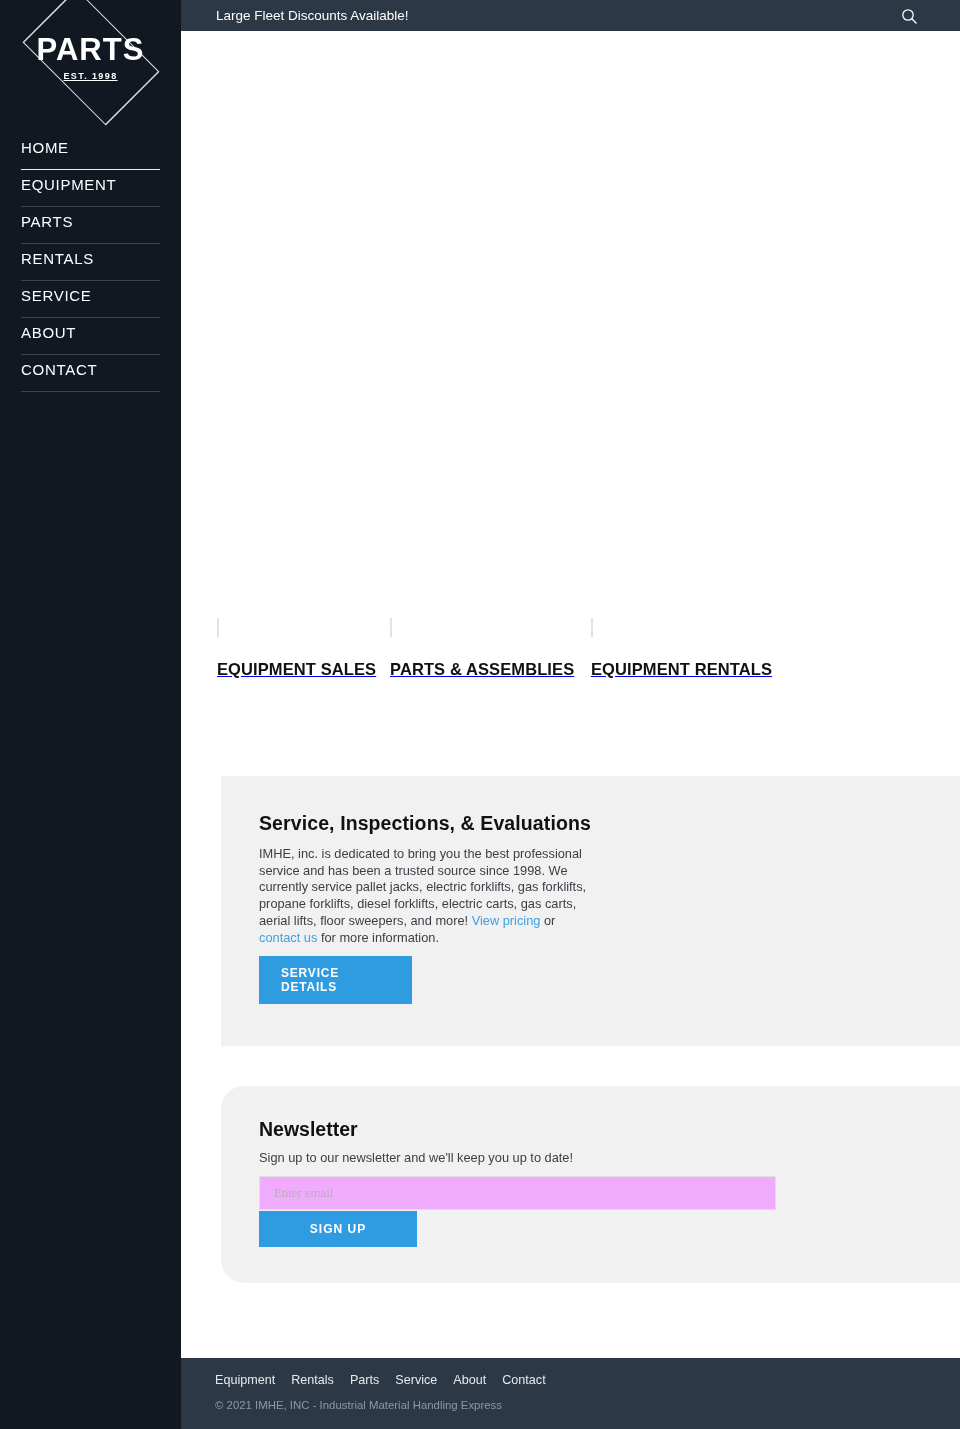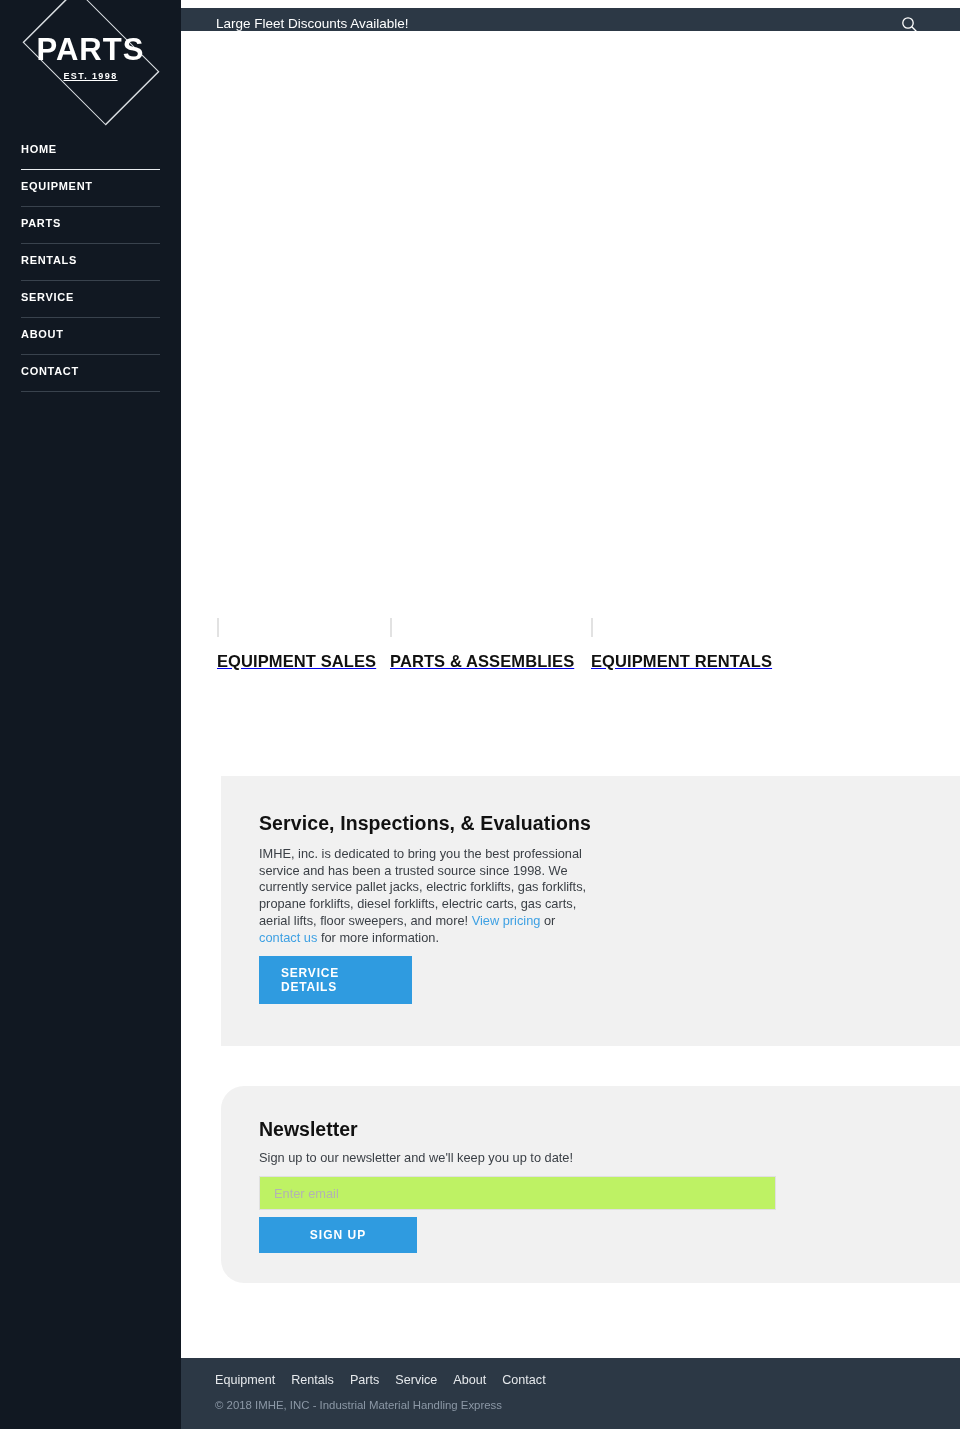--- a/index.html
+++ b/index.html
@@ -55,29 +55,29 @@
   .nav { position: absolute; left: 21px; top: 133px; width: 139px; }
   .nav-item {
     display: block;
     padding: 6px 0 12px 0;
     border-bottom: 1px solid #39424d;
     text-decoration: none;
   }
   .nav-item.active { border-bottom: 1px solid #e9ecef; }
   .nav-label {
     color: #ffffff;
-    font-size: 11px;
-    font-weight: 700;
+    font-size: 15px;
+    font-weight: 400;
     letter-spacing: 0.7px;
     text-align: right;
   }
 
   
   .topbar {
-    position: absolute; left: 181px; top: 8px;
+    position: absolute; left: 181px; top: 0;
     width: 779px; height: 31px;
     background: #2c3845;
     display: flex; align-items: center;
   }
   .topbar-text {
     margin-left: 35px;
     color: #ffffff;
     font-size: 13.5px;
     font-weight: 400;
   }
@@ -106,21 +106,21 @@
     width: 710px; height: 190px;
   }
   .card { position: absolute; }
   .card-img {
     width: 100%;
     background: #f0f0f0;
     border: 1px solid #e2e2e2;
   }
   .card-label {
     display: block;
-    margin-top: 15px;
+    margin-top: 23px;
     color: #111111;
     font-size: 16.5px;
     font-weight: 700;
     letter-spacing: 0.1px;
     white-space: nowrap;
   }
   .card-1 { left: 0px;   top: 31px;  width: 158px; }
   .card-1 .card-img { height: 102px; }
   .card-2 { left: 173px; top: 31px;  width: 184px; }
   .card-2 .card-img { height: 120px; }
@@ -179,40 +179,39 @@
     font-weight: 700;
   }
   .news-sub {
     position: absolute; left: 38px; top: 64px;
     color: #3a3f45;
     font-size: 12.8px;
   }
   .news-input {
     position: absolute; left: 38px; top: 90px;
     width: 517px; height: 34px;
-    background: #bef264;
+    background: #f0abfc;
     border: 1px solid #e0e0e0;
     padding: 0 14px;
-    font-family: Liberation Sans, sans-serif;
+    font-family: Liberation Serif, serif;
     font-size: 12.8px;
     color: #333333;
     outline: none;
   }
   .news-input::placeholder { color: #b3b3b3; }
   .btn-signup {
     position: absolute; left: 38px; top: 125px;
     width: 158px; height: 36px;
     background: #2f9be0;
     border: none; cursor: pointer;
     color: #ffffff;
     font-family: "Liberation Sans", sans-serif;
     font-size: 12px;
     font-weight: 700;
     letter-spacing: 1px;
-    margin-top: 6px;
   }
 
   
   .footer {
     position: absolute; left: 181px; top: 1358px;
     width: 779px; height: 71px;
     background: #2c3845;
   }
   .footer-links {
     position: absolute; left: 34px; top: 15px;
@@ -319,16 +318,16 @@
 
   <footer class="footer">
     <nav class="footer-links">
       <a href="#">Equipment</a>
       <a href="#">Rentals</a>
       <a href="#">Parts</a>
       <a href="#">Service</a>
       <a href="#">About</a>
       <a href="#">Contact</a>
     </nav>
-    <div class="footer-copy">© 2018 IMHE, INC - Industrial Material Handling Express</div>
+    <div class="footer-copy">© 2021 IMHE, INC - Industrial Material Handling Express</div>
   </footer>
 
 </div>
 
 </body></html>

